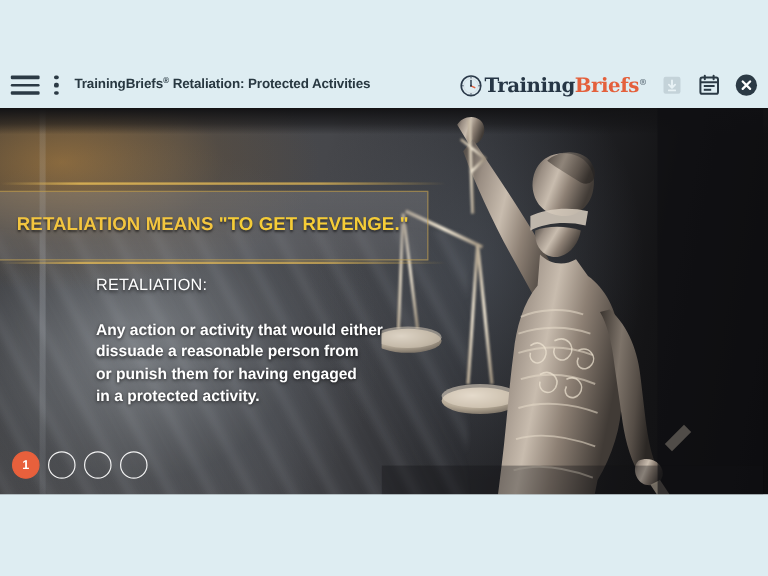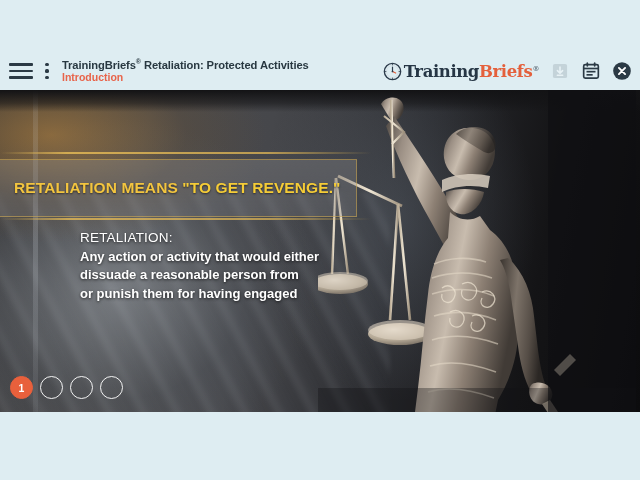--- a/index.html
+++ b/index.html
@@ -268,21 +268,21 @@
     left: 80px;
     top: 140px;
     width: 260px;
     color: #ffffff;
     text-shadow: 0 1px 3px rgba(0,0,0,0.70);
   }
   #definition-heading {
     font-size: 13.5px;
     font-weight: normal;
     letter-spacing: 0.2px;
-    margin-bottom: 3px;
+    margin-bottom: 21px;
   }
   #definition-body {
     font-size: 13px;
     line-height: 1.42;
     font-weight: bold;
   }
   #definition-body .line { display: block; white-space: nowrap; }
 
   
   #pagination {
@@ -342,21 +342,20 @@
       </div>
 
       <div id="kebab-btn">
         <span class="dot"></span>
         <span class="dot"></span>
         <span class="dot"></span>
       </div>
 
       <div id="title-block">
         <div id="course-title"><span>TrainingBriefs</span><span class="reg">®</span><span> Retaliation: Protected Activities</span></div>
-        <div id="section-subtitle">Introduction</div>
       </div>
 
       <div id="top-right">
 
         <div id="brand-logo">
           <svg id="clock-icon" viewBox="0 0 24 24">
             <circle cx="12" cy="12" r="10.3" fill="none" stroke="#2b3a4a" stroke-width="1.7"></circle>
             <circle cx="12" cy="12" r="7.6" fill="none" stroke="#cfd8de" stroke-width="0.8"></circle>
             <line x1="12" y1="12" x2="12" y2="6.4" stroke="#2b3a4a" stroke-width="1.5" stroke-linecap="round"></line>
             <line x1="12" y1="12" x2="16" y2="14" stroke="#e4603c" stroke-width="1.5" stroke-linecap="round"></line>
@@ -502,20 +501,21 @@
     <div id="banner-box">
       <div id="banner-text"><span>RETALIATION MEANS </span><span class="emph">"TO GET REVENGE."</span></div>
     </div>
 
     <div id="definition-block">
       <div id="definition-heading">RETALIATION:</div>
       <div id="definition-body">
         <span class="line">Any action or activity that would either</span>
         <span class="line">dissuade a reasonable person from</span>
         <span class="line">or punish them for having engaged</span>
+        <span class="line">in a protected activity.</span>
       </div>
     </div>
 
     <div id="pagination">
       <div class="page-dot active">1</div>
       <div class="page-dot inactive">2</div>
       <div class="page-dot inactive">3</div>
       <div class="page-dot inactive">4</div>
     </div>
 

